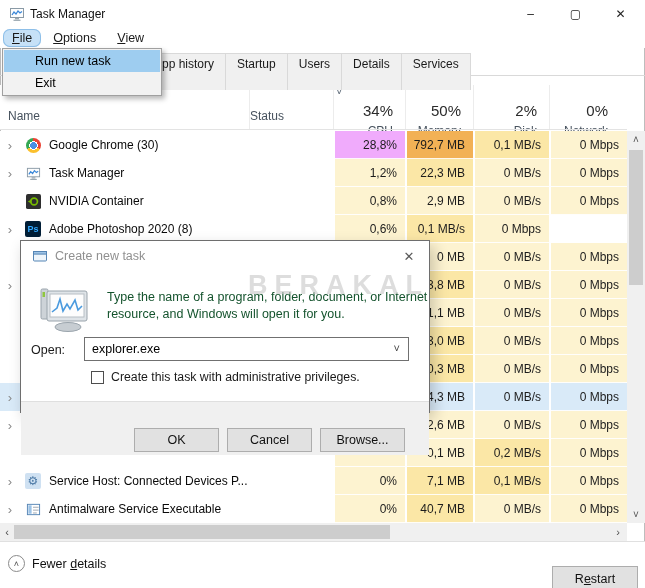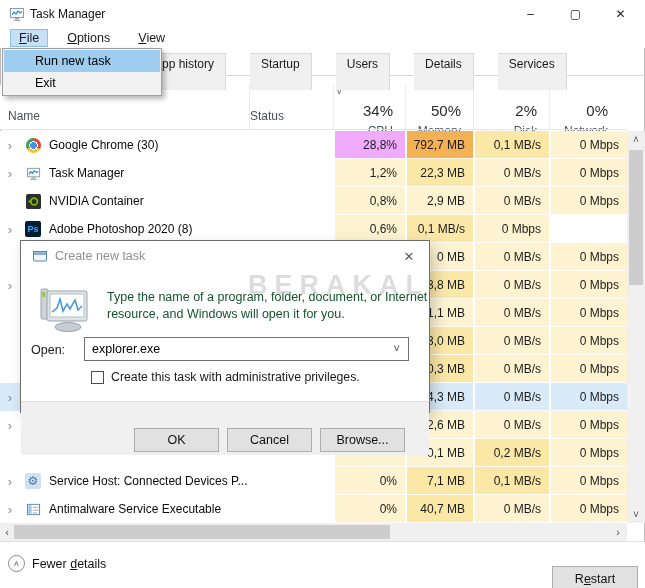--- a/index.html
+++ b/index.html
@@ -9,31 +9,31 @@
   
   .titlebar{position:absolute;left:0;top:0;width:645px;height:28px;background:#fff;}
   .apptitle{position:absolute;left:30px;top:7px;font-size:12px;color:#111;}
   .appicon{position:absolute;left:9px;top:6px;width:16px;height:16px;}
   .winbtn{position:absolute;top:0;width:45px;height:28px;display:flex;align-items:center;
           justify-content:center;font-size:12px;color:#222;cursor:default;}
   .wb-min{left:508px}.wb-max{left:553px}.wb-close{left:598px}
   
   .menubar{position:absolute;left:0;top:28px;width:645px;height:20px;background:#fff;
            display:flex;align-items:center;font-size:12.5px;color:#1a1a1a;}
-  .mitem{padding:2px 9px;margin-left:10px;}
+  .mitem{padding:2px 9px;margin-left:3px;border-radius:7px;}
   .mitem.open{background:#c6e1f7;box-shadow:inset 0 0 0 1px #8ebfe8;}
   .mitem u{text-decoration:underline;}
   
   .dropdown{position:absolute;left:2px;top:48px;width:160px;background:#f2f2f2;
             border:1px solid #a0a0a0;z-index:60;box-shadow:3px 3px 5px rgba(0,0,0,.28);
             padding:1px;font-size:12.5px;color:#000000;}
   .ditem{height:22px;line-height:22px;padding-left:31px;}
   .ditem.hl{background:#9ecdf0;}
   
-  .tabstrip{position:absolute;left:158px;top:53px;height:37px;display:flex;z-index:5;gap:24px;}
+  .tabstrip{position:absolute;left:158px;top:53px;height:37px;display:flex;z-index:5;}
   .tab{background:#f0f0f0;border:1px solid #d9d9d9;border-bottom:none;border-left:none;
        padding:3px 11px 0 11px;font-size:12px;color:#1a1a1a;}
   .tab:first-child{padding-left:4px;}
   .tabline{position:absolute;left:0;top:75px;width:645px;height:1px;background:#d9d9d9;}
   
   .header{position:absolute;left:0;top:85px;width:627px;height:45px;background:#fff;}
   .hname{position:absolute;left:8px;top:24px;font-size:12px;color:#47525e;}
   .hstatus{position:absolute;left:250px;top:24px;font-size:12px;color:#47525e;}
   .hcol{position:absolute;top:0;height:45px;text-align:left;color:#333;margin-top:14px;}
   .hpct{position:absolute;right:6px;top:3px;font-size:15px;color:#2b2b2b;}

